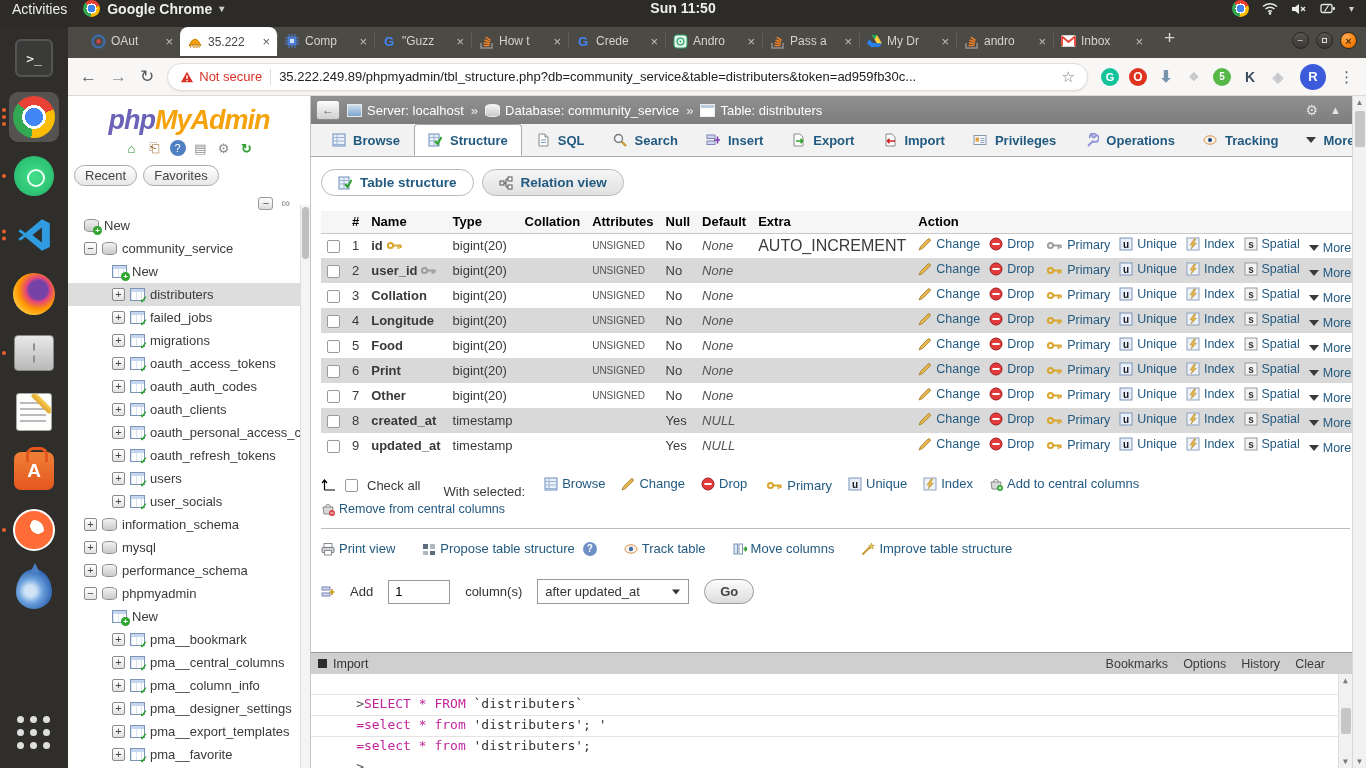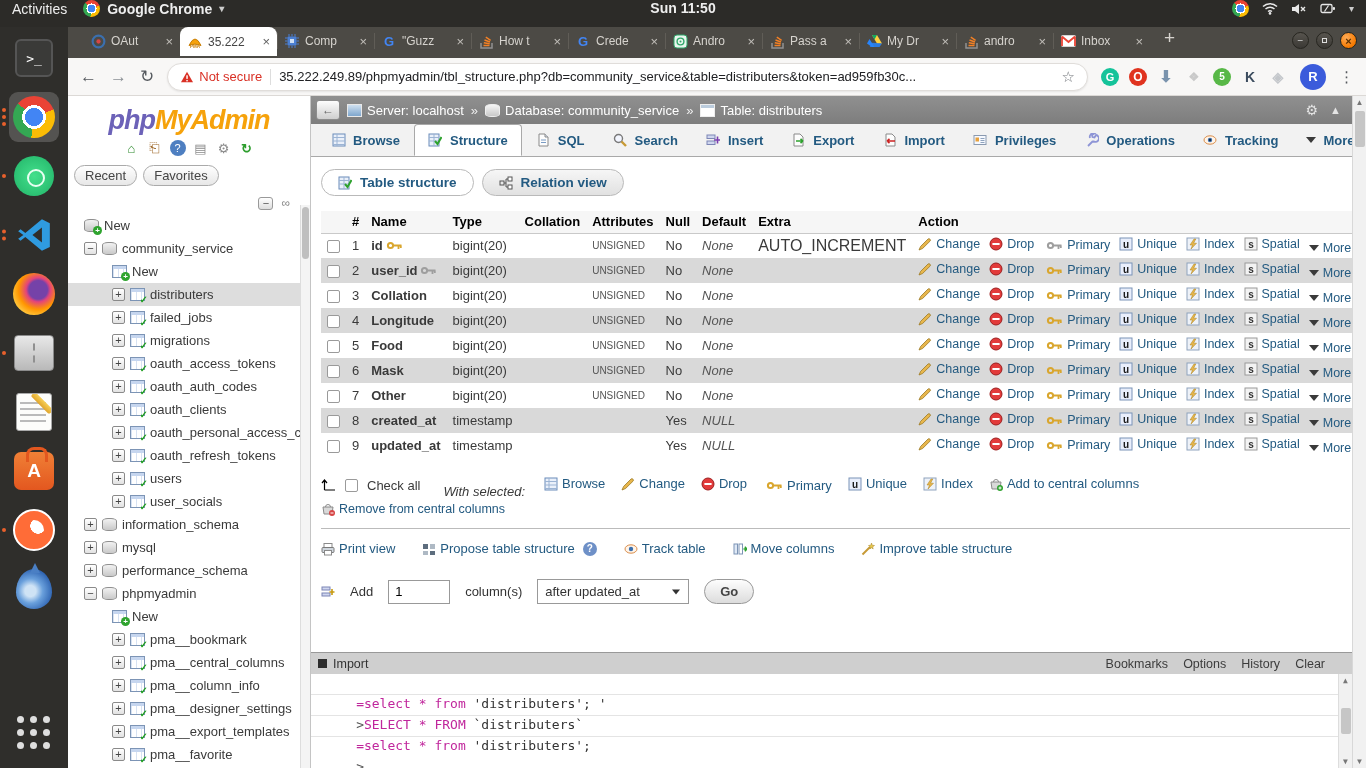--- a/index.html
+++ b/index.html
@@ -147,21 +147,21 @@
   td.cattr{font-size:10px;color:#555}
   td.cdef{font-style:italic;color:#555}
   td.cextra{font-size:16px}
   .cb{width:13px;height:13px;border:1px solid #9a9a9a;border-radius:2px;background:#fff;display:inline-block;vertical-align:middle}
   .i{width:14px;height:14px;vertical-align:-2px}
   .act{display:inline-flex;align-items:center;gap:4px;color:#235a81;text-decoration:none;font-size:12.5px;margin-right:9px}
   .act:last-child{margin-right:0}
   .keyico{width:17px;height:11px;vertical-align:-1px;margin-left:3px}
 
   .selbar{display:flex;align-items:center;gap:9px;margin:13px 0 2px;flex-wrap:nowrap}
-  .selbar .ws{font-style:italic;margin:13px 10px 0 14px}
+  .selbar .ws{margin:13px 10px 0 14px}
   .selbar .act{font-size:13px;margin-right:16px}
   .removecentral{margin:3px 0 9px}
   .pagehr{border:none;border-top:1px solid #bbb;margin:6px 0 0}
   .toolsbar{display:flex;gap:27px;margin-top:12px;align-items:center}
   .toolsbar .act{font-size:13px;margin:0}
   .helpc{width:14px;height:14px;border-radius:50%;background:#6e90c7;color:#fff;font-size:10px;font-weight:bold;display:inline-flex;align-items:center;justify-content:center;margin-left:4px}
   .addrow{display:flex;align-items:center;gap:15px;margin-top:23px;color:#333}
   .addrow input{width:62px;height:24px;border:1px solid #999;padding:0 6px;font-size:13px;font-family:inherit}
   .selectbox{width:152px;height:25px;border:1px solid #999;background:#fff;display:flex;align-items:center;justify-content:space-between;padding:0 7px;font-size:13px}
   .gobtn{height:25px;padding:0 15px;border:1px solid #999;border-radius:13px;background:linear-gradient(#fdfdfd,#dcdcdc);font-weight:bold;color:#444;font-size:13px;display:flex;align-items:center}
@@ -1054,21 +1054,21 @@
                         </svg>
                         <span>Spatial</span>
                       </a><a class="act">
                         <span class="caret-dn"></span>
                         <span>More</span>
                       </a></td>
    </tr>
                   <tr class="even">
      <td><span class="cb"></span></td>
      <td>6</td>
-     <td class="cname">Mask</td>
+     <td class="cname">Print</td>
      <td>bigint(20)</td>
      <td></td>
      <td class="cattr">UNSIGNED</td>
      <td>No</td>
      <td class="cdef">None</td>
      <td class="cextra"></td>
      <td><a class="act">
                         <svg class="i" viewBox="0 0 14 14">
                           <path d="M1 13 L2.6 9.4 L10 2 a1.5 1.5 0 0 1 2.1 2.1 L4.6 11.5 Z" fill="#e8b64c" stroke="#9c7a22" stroke-width=".8"></path>
                         </svg>
@@ -1390,24 +1390,24 @@
               <div class="con-menu">
                   <span>Bookmarks</span>
                   <span>Options</span>
                   <span>History</span>
                   <span>Clear</span>
                 </div>
             </div>
             <div class="con-body">
               <div>
                   <div class="cline">
+     <span class="pr">&gt;</span><span class="kw">SELECT * FROM </span><span class="pl">`distributers`</span>
+   </div>
+                  <div class="cline">
      <span class="pr kw">=</span><span class="kw">select * from </span><span class="pl">'distributers'; '</span>
-   </div>
-                  <div class="cline">
-     <span class="pr">&gt;</span><span class="kw">SELECT * FROM </span><span class="pl">`distributers`</span>
    </div>
                   <div class="cline">
      <span class="pr kw">=</span><span class="kw">select * from </span><span class="pl">'distributers';</span>
    </div>
                   <div class="cline">
      <span class="pr">&gt;</span>
    </div>
                 </div>
               <div class="con-scroll">
                 <span class="ms-up">▲</span>

